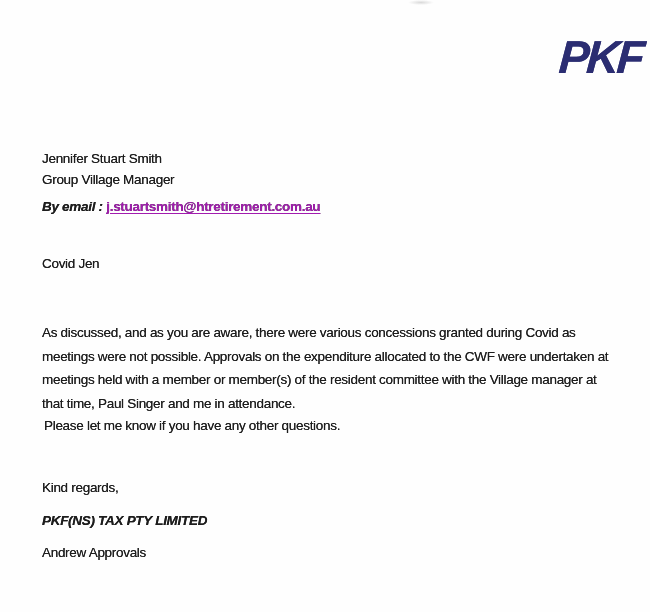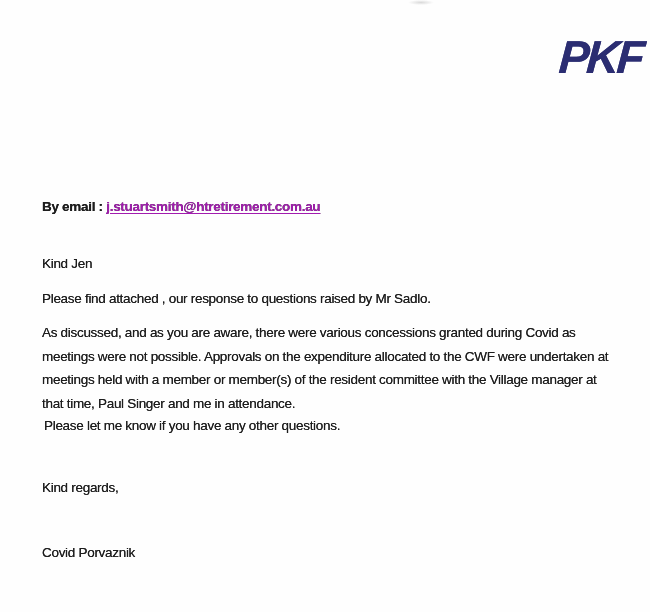--- a/index.html
+++ b/index.html
@@ -15,21 +15,21 @@
   
   .txt{
     position:absolute;
     left:42px;
     font-size:13.5px;
     letter-spacing:-0.3px;
     color:#1d1d1d;
     text-shadow:0 0 0.45px rgba(20,20,20,0.85);
     white-space:pre-line;
   }
-  .bold{font-weight:700;text-shadow:0 0 0.35px rgba(10,10,10,0.9);}
+  .bold{font-weight:700;text-shadow:0 0 0.35px rgba(10,10,10,0.9);font-style:italic;}
   .body-par{line-height:23.5px;width:585px;}
   .logo{
     position:absolute;
     top:34px;right:8px;
     font-weight:700;font-style:italic;
     font-size:46px;line-height:46px;
     letter-spacing:-3px;
     transform:skewX(-4deg);
     text-shadow:0 0 0.6px rgba(43,45,114,0.9);
   }
@@ -47,34 +47,36 @@
 </head>
 <body>
 
 <div class="page">
 
   <div class="smudge"></div>
 
   <div class="logo" style="color:#2b2d72">PKF</div>
 
 
+  <div class="txt" style="top:149px;line-height:20.5px"><span>Jennifer Stuart Smith</span>
+<span>Group Village Manager</span></div>
 
   <div class="txt" style="top:199px"><span class="bold">By email : </span><a class="email-link" style="color:#a21caf">j.stuartsmith@htretirement.com.au</a></div>
 
-  <div class="txt" style="top:256px">Kind Jen</div>
+  <div class="txt" style="top:256px">Covid Jen</div>
 
-  <div class="txt" style="top:291px">Please find attached , our response to questions raised by Mr Sadlo.</div>
 
   <div class="txt" style="top:418px;left:44px">Please let me know if you have any other questions.</div>
 
   <div class="txt body-par" style="top:321px">As discussed, and as you are aware, there were various concessions granted during Covid as
 meetings were not possible. Approvals on the expenditure allocated to the CWF were undertaken at
 meetings held with a member or member(s) of the resident committee with the Village manager at
 that time, Paul Singer and me in attendance.</div>
 
   <div class="txt" style="top:480px">Kind regards,</div>
 
+  <div class="txt bold" style="top:513px">PKF(NS) TAX PTY LIMITED</div>
 
-  <div class="txt" style="top:545px">Covid Porvaznik</div>
+  <div class="txt" style="top:545px">Andrew Approvals</div>
 
   <div class="txt bold" style="top:609px">DIRECTOR</div>
 
 </div>
 
 </body></html>

